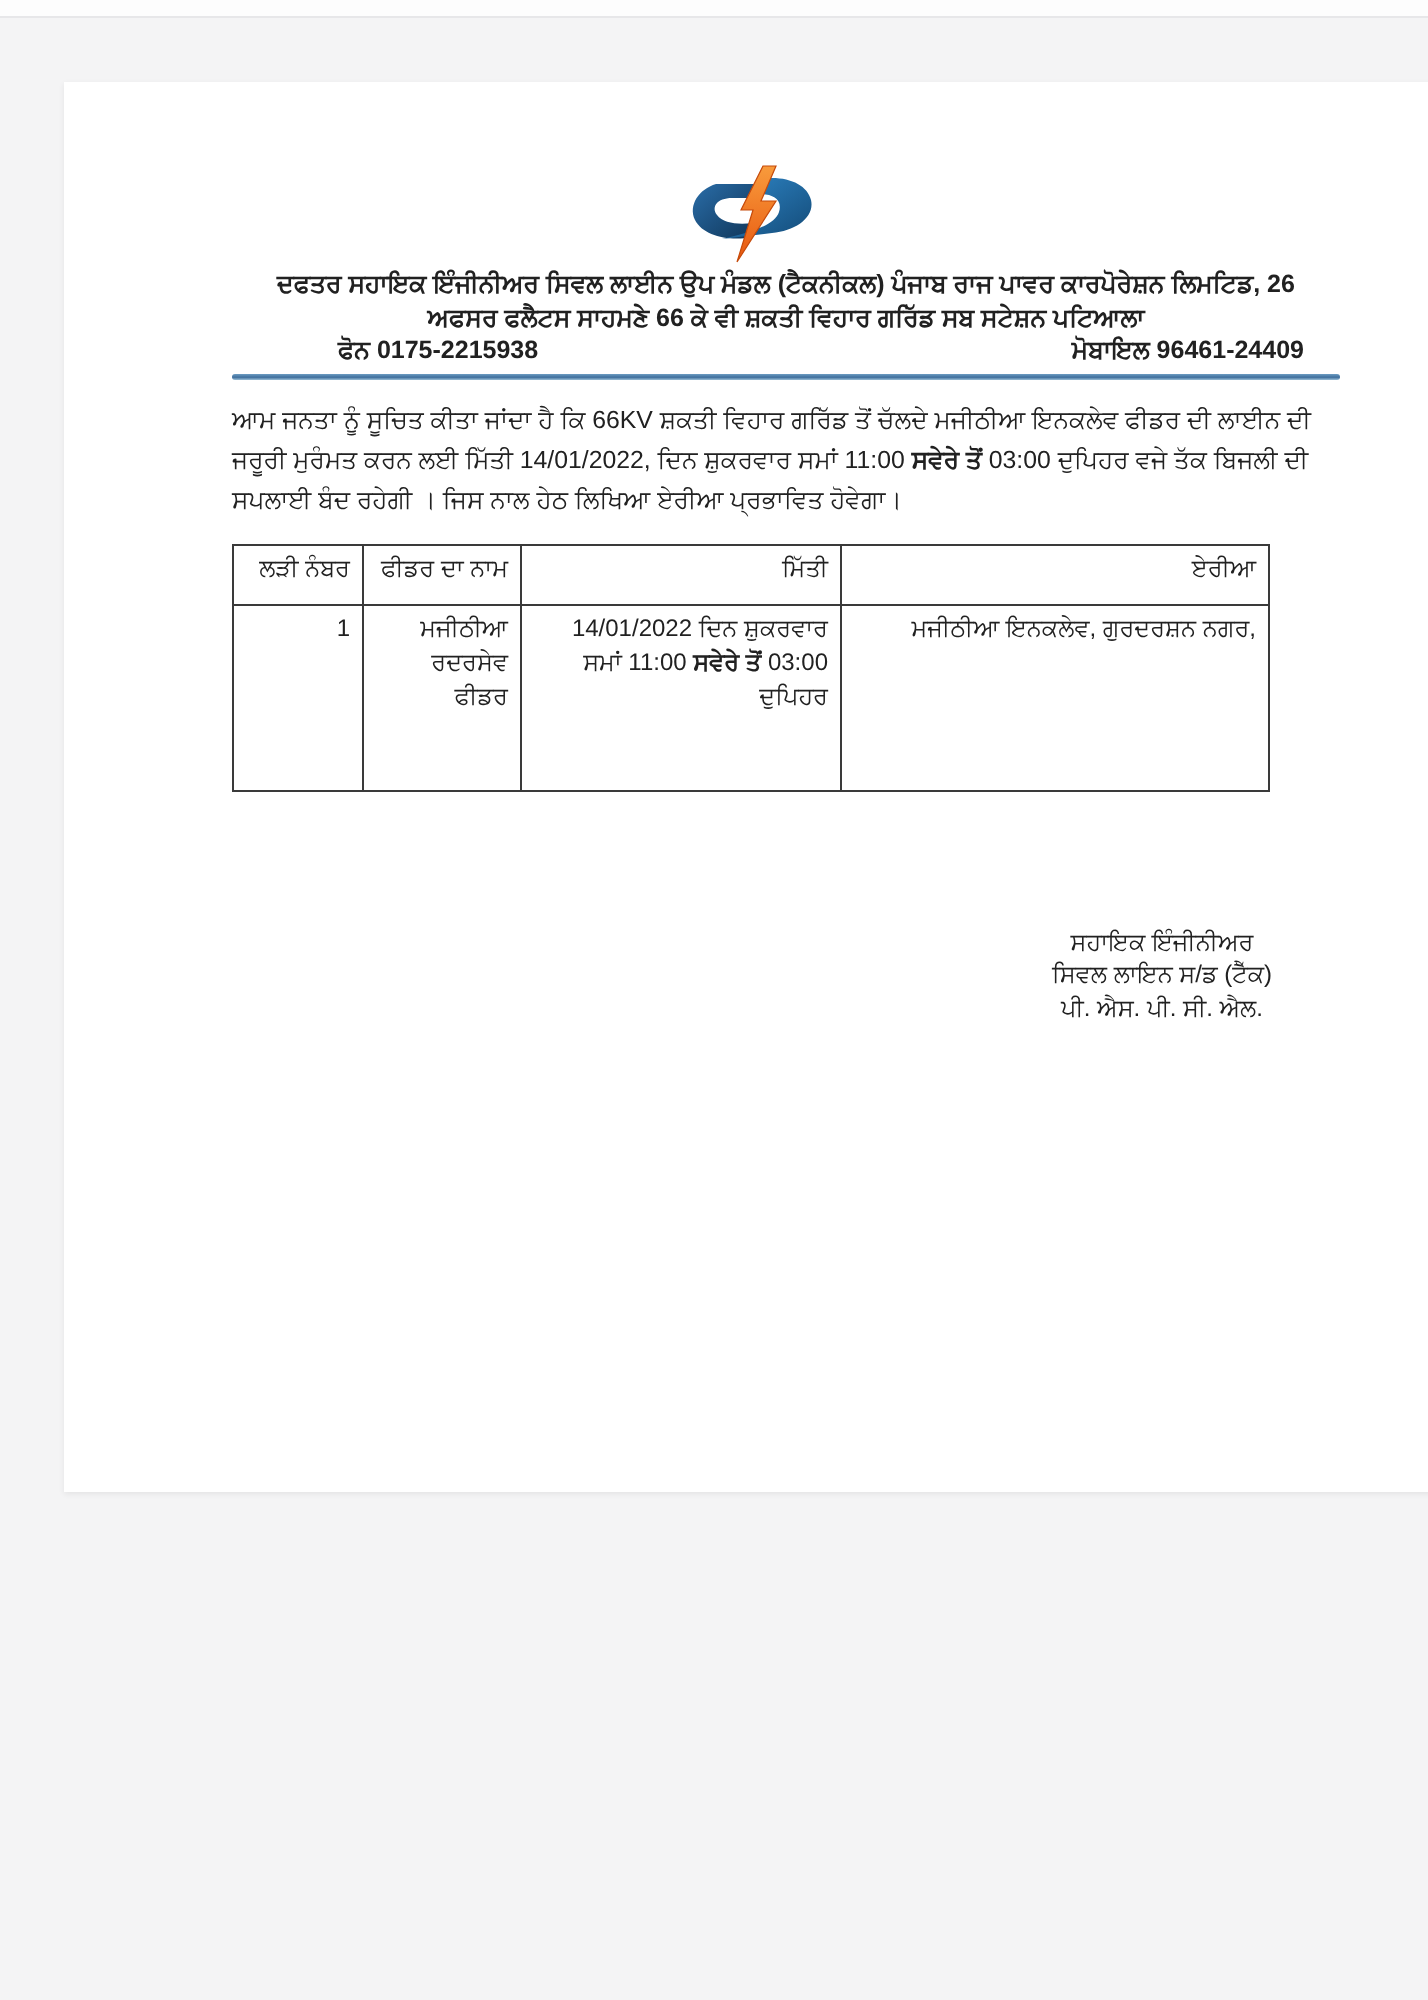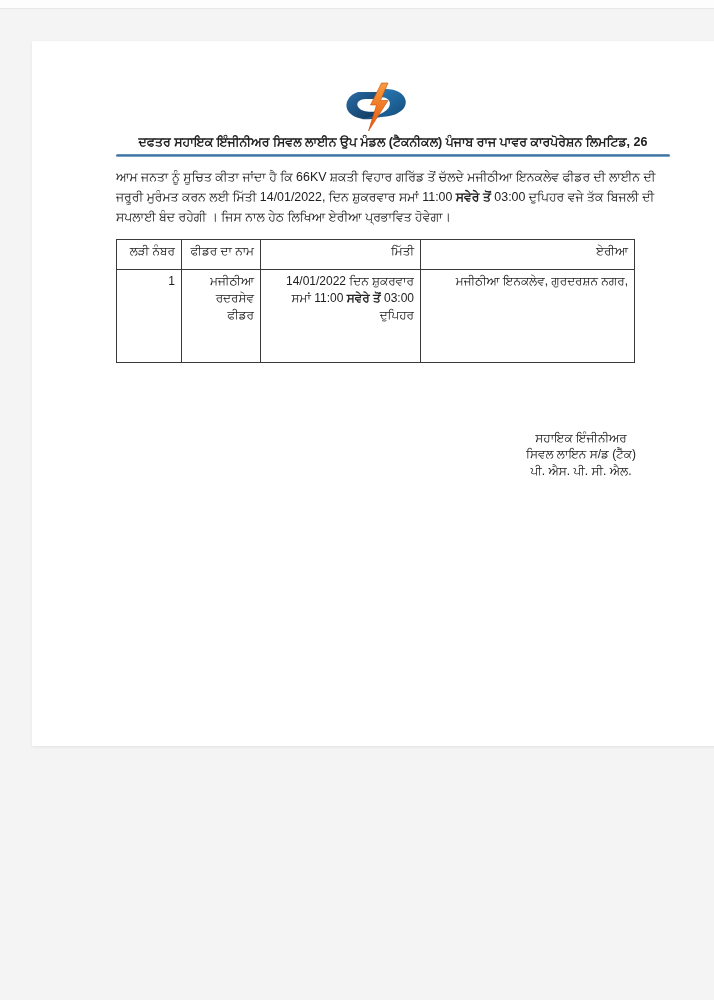--- a/index.html
+++ b/index.html
@@ -69,22 +69,27 @@
         </linearGradient>
       </defs>
       <path d="M16 10 L36 10 L36 17 L24 17 C16.5 17 13.5 21.5 16.5 25.5 C19.5 29.5 27 30.5 34 29.5 L34 36.5 C23 38.8 9.5 36 5.5 28 C2 20.6 7.5 12.5 16 10 Z" fill="url(#gBlueL)"></path>
       <path d="M38 7.5 C51 5.5 61.5 10 63.5 18 C65.5 26.5 56 33.5 44 34.5 L19 37.5 C34 34 45.5 30.5 47.5 24 C49.5 17.5 44 14.8 37 15 Z" fill="url(#gBlueR)"></path>
       <path d="M39.5 1 L28.5 23 L34.5 23 L26.5 49 L46 18.5 L38.5 18.5 L46 1 Z" fill="url(#gOr)" stroke="#c64a0a" stroke-width="0.6"></path>
     </svg>
   </div>
 
   <div class="org">
     <div>ਦਫਤਰ ਸਹਾਇਕ ਇੰਜੀਨੀਅਰ ਸਿਵਲ ਲਾਈਨ ਉਪ ਮੰਡਲ (ਟੈਕਨੀਕਲ) ਪੰਜਾਬ ਰਾਜ ਪਾਵਰ ਕਾਰਪੋਰੇਸ਼ਨ ਲਿਮਟਿਡ, 26</div>
+    <div>ਅਫਸਰ ਫਲੈਟਸ ਸਾਹਮਣੇ 66 ਕੇ ਵੀ ਸ਼ਕਤੀ ਵਿਹਾਰ ਗਰਿੱਡ ਸਬ ਸਟੇਸ਼ਨ ਪਟਿਆਲਾ</div>
   </div>
 
+  <div class="contact-row">
+    <span>ਫੋਨ 0175-2215938</span>
+    <span>ਮੋਬਾਇਲ 96461-24409</span>
+  </div>
 
   <div class="divider"></div>
 
 
   <p class="notice"><span>ਆਮ ਜਨਤਾ ਨੂੰ ਸੂਚਿਤ ਕੀਤਾ ਜਾਂਦਾ ਹੈ ਕਿ 66KV ਸ਼ਕਤੀ ਵਿਹਾਰ  ਗਰਿੱਡ ਤੋਂ ਚੱਲਦੇ  ਮਜੀਠੀਆ ਇਨਕਲੇਵ ਫੀਡਰ ਦੀ ਲਾਈਨ ਦੀ  ਜਰੂਰੀ ਮੁਰੰਮਤ ਕਰਨ ਲਈ ਮਿੱਤੀ 14/01/2022, ਦਿਨ ਸ਼ੁਕਰਵਾਰ  ਸਮਾਂ 11:00 </span><b>ਸਵੇਰੇ ਤੋਂ</b><span> 03:00 ਦੁਪਿਹਰ ਵਜੇ ਤੱਕ ਬਿਜਲੀ ਦੀ ਸਪਲਾਈ ਬੰਦ ਰਹੇਗੀ । ਜਿਸ ਨਾਲ ਹੇਠ ਲਿਖਿਆ ਏਰੀਆ ਪ੍ਰਭਾਵਿਤ ਹੋਵੇਗਾ।</span></p>
 
   <table class="outage">
     <thead>
       <tr class="hdr">
         <th class="c1">ਲੜੀ ਨੰਬਰ</th>

